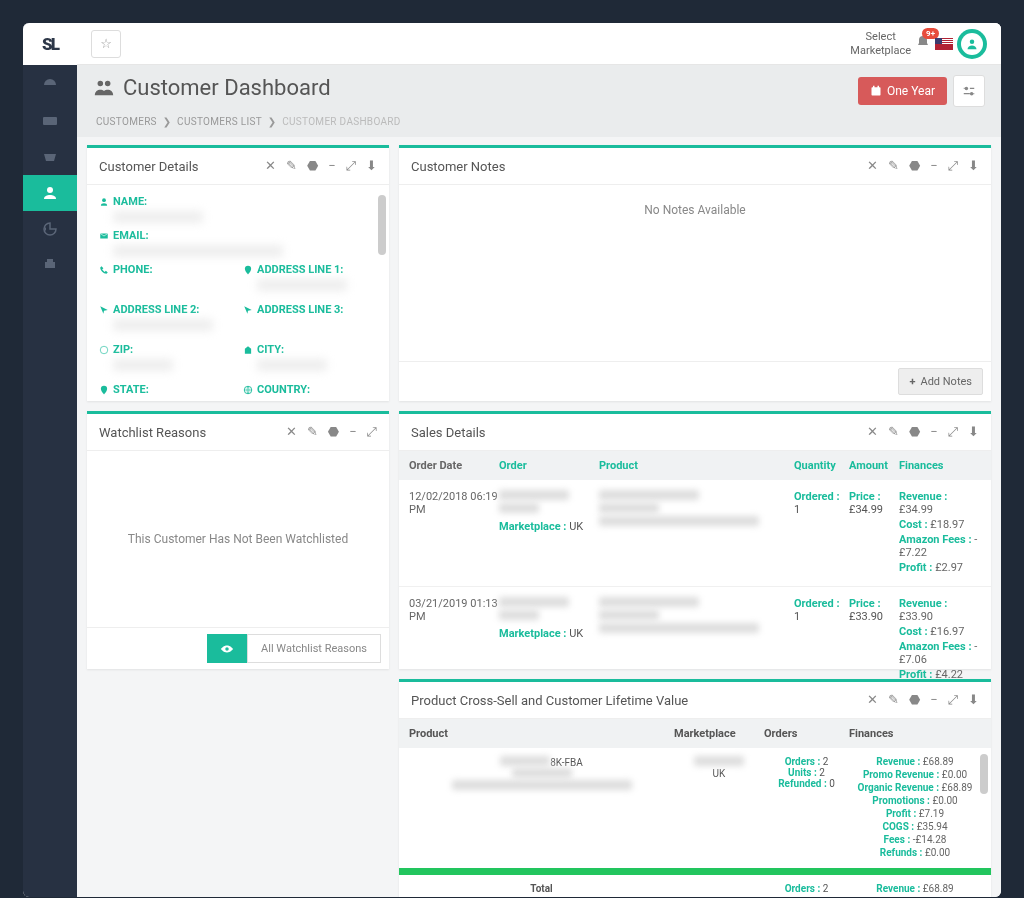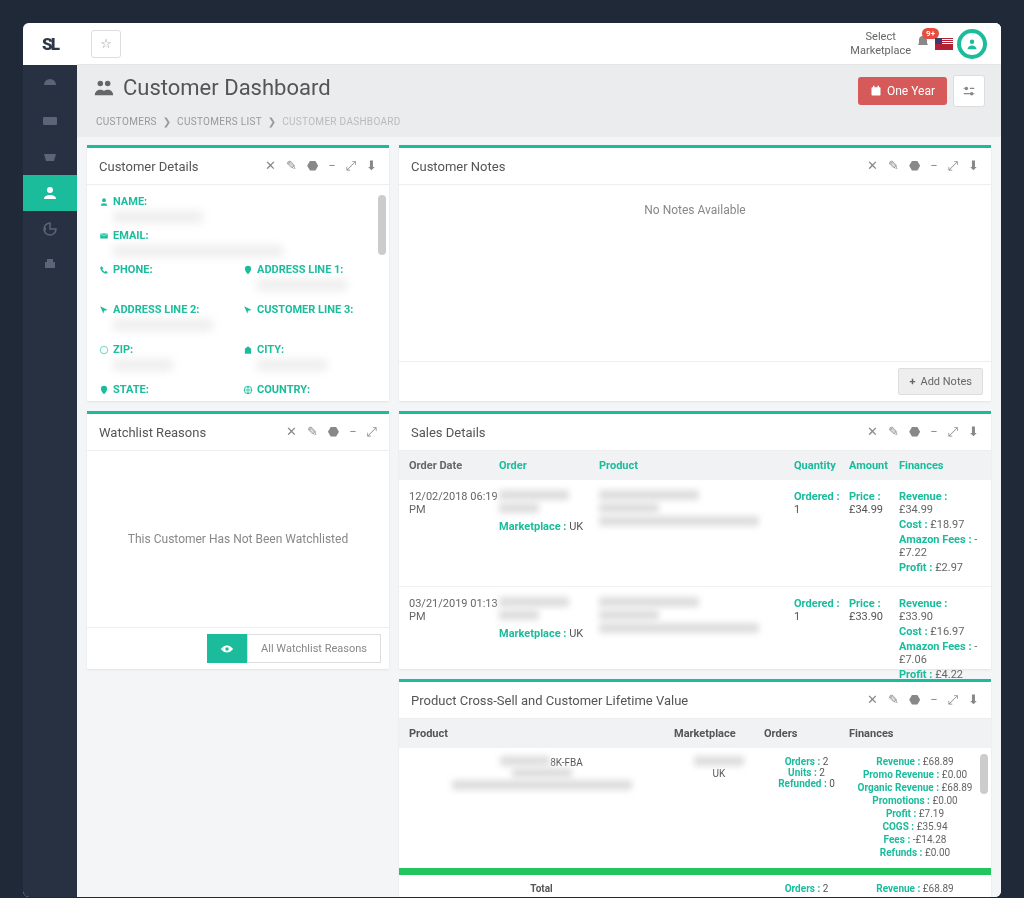--- a/index.html
+++ b/index.html
@@ -262,21 +262,21 @@
                       </svg>
                       <span>ADDRESS LINE 2:</span>
                     </div>
               <div class="cd-val"><span class="blur" style="width:100px"></span></div>
             </div>
             <div class="cd-col">
               <div class="cd-lbl">
                       <svg viewBox="0 0 16 16">
                         <path d="M2 2l12 6-6 1-1 5z"></path>
                       </svg>
-                      <span>CUSTOMER LINE 3:</span>
+                      <span>ADDRESS LINE 3:</span>
                     </div>
             </div>
           </div>
           <div class="cd-row">
             <div class="cd-col">
               <div class="cd-lbl">
                       <svg viewBox="0 0 16 16">
                         <circle cx="8" cy="8" r="6" fill="none" stroke="currentColor"></circle>
                       </svg>
                       <span>ZIP:</span>

